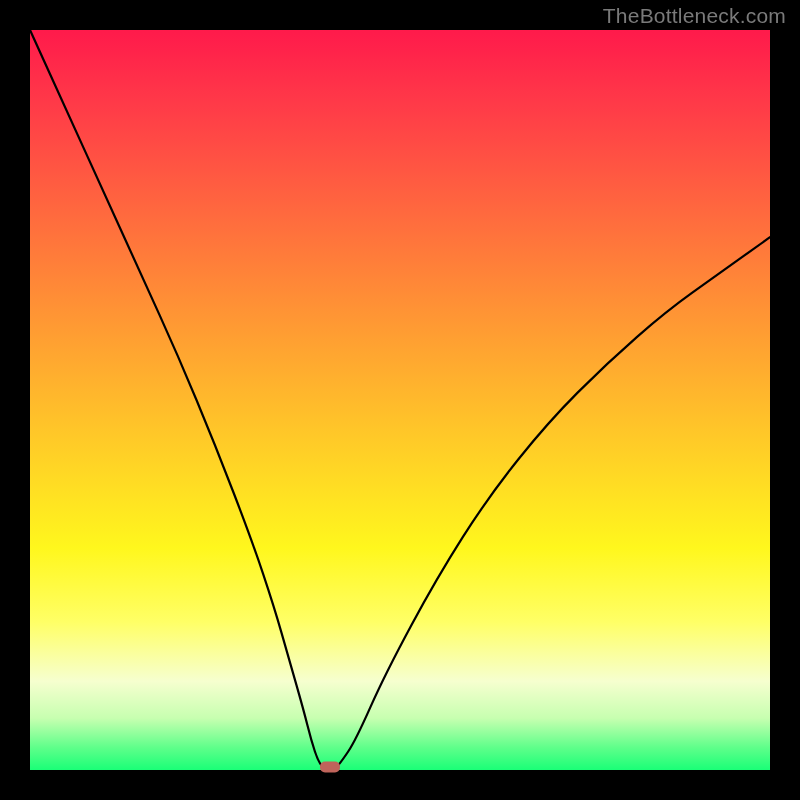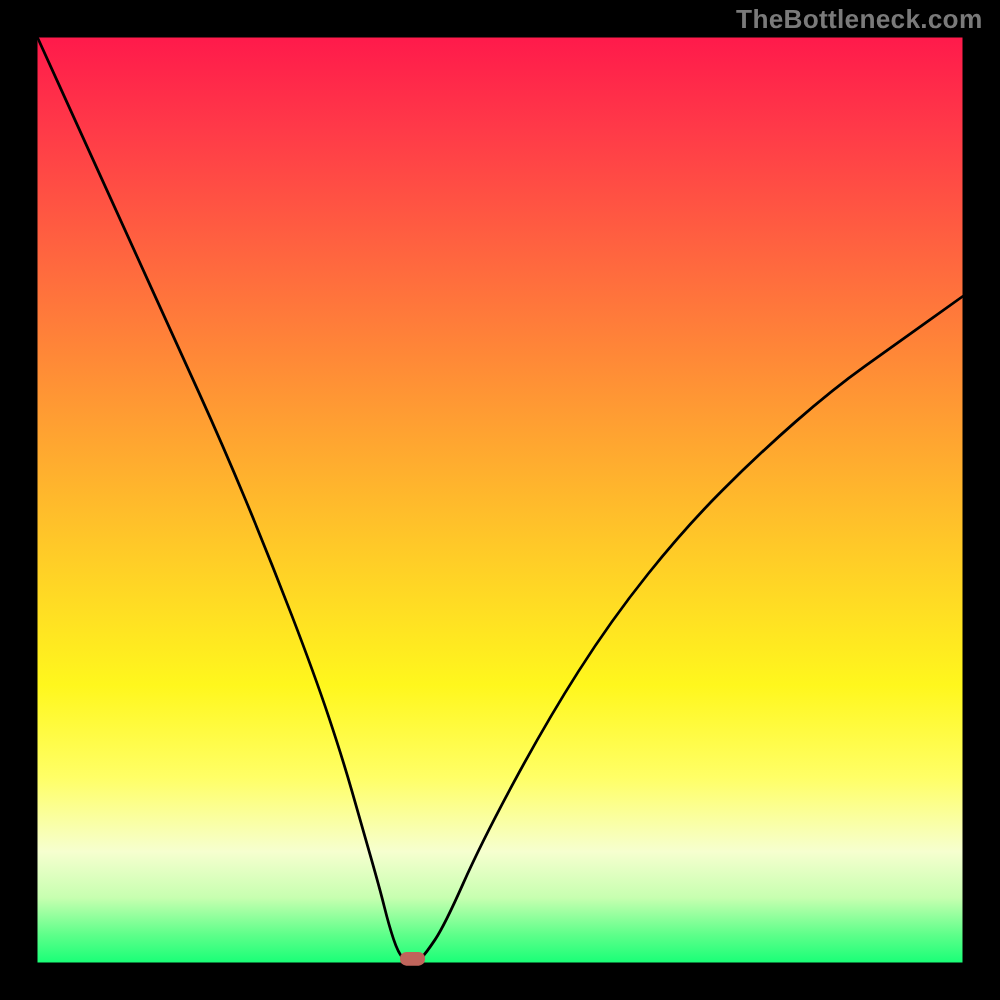--- a/index.html
+++ b/index.html
@@ -16,21 +16,21 @@
     width: 800px;
     height: 800px;
     background: #000;
   }
   .watermark {
     position: absolute;
     top: 4px;
     right: 14px;
     color: #7a7a7a;
     font-size: 21px;
-    font-weight: 700;
+    font-weight: 400;
     letter-spacing: 0.2px;
     z-index: 5;
     user-select: none;
   }
   .plot-area {
     position: absolute;
     left: 30px;
     top: 30px;
     width: 740px;
     height: 740px;

